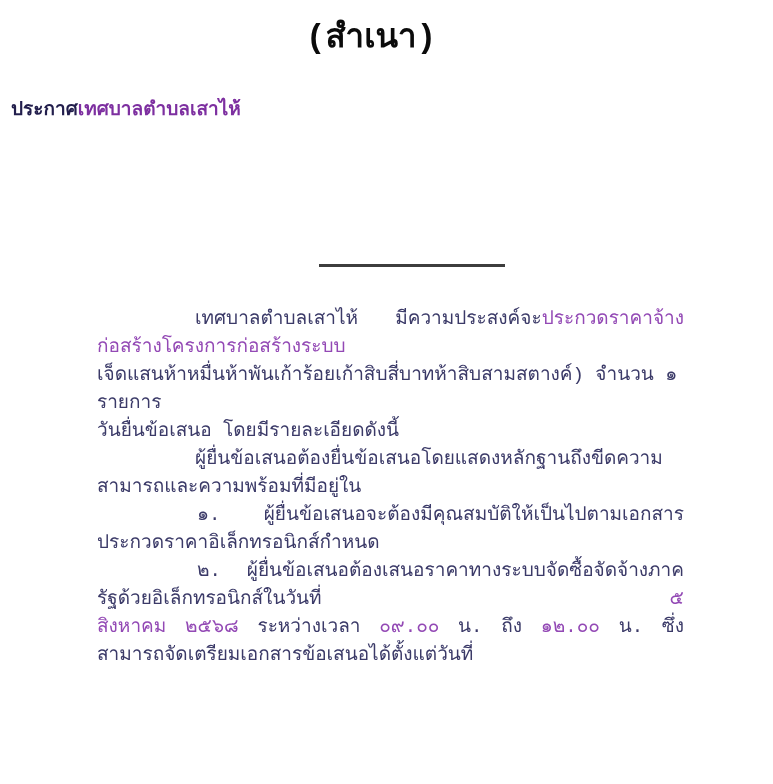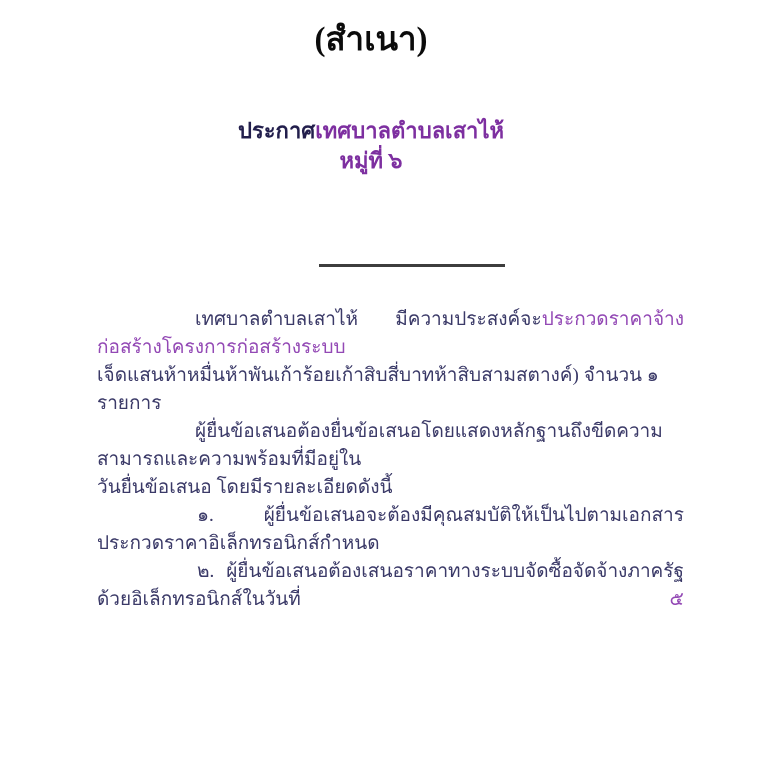--- a/index.html
+++ b/index.html
@@ -1,26 +1,26 @@
 <!DOCTYPE html>
 <html style="--c-bg: #ffffff; --c-title: #0b0b0b; --c-hdark: #221e4c; --c-haccent: #7d2fa0; --c-dark: #3b3a68; --c-accent: #9349b5; --c-div: #3d3d3d;"><head>
 <meta charset="utf-8">
 <style>
   html,body{margin:0;padding:0;background:#ffffff;}
   .page{
     position:relative;width:742px;height:784px;background:var(--c-bg,#fff);
-    font-family:Liberation Serif, serif;overflow:hidden;
+    font-family:Liberation Mono, monospace;overflow:hidden;
   }
   .copy-title{
     position:absolute;top:16px;left:0;width:100%;text-align:center;
     font-size:33px;line-height:46px;font-weight:bold;color:var(--c-title,#0b0b0b);
   }
   .heading{
-    position:absolute;top:116px;left:50%;transform:translateX(-50%);
-    width:720px;text-align:center;font-weight:bold;font-size:22px;line-height:29.5px;
+    position:absolute;top:96px;left:50%;transform:translateX(-50%);
+    width:720px;font-weight:bold;font-size:19px;line-height:29.5px;
   }
   .heading .dark{color:var(--c-hdark,#221e4c);}
   .heading .purple{color:var(--c-haccent,#7d2fa0);}
   .divider{
     position:absolute;top:264px;left:319px;width:186px;height:3px;
     background:var(--c-div,#3d3d3d);
   }
   .docbody{
     position:absolute;top:305px;left:97px;width:587px;
     font-size:19px;line-height:28px;
@@ -30,25 +30,25 @@
   .line{min-height:28px;}
   .line.just{text-align:justify;text-align-last:justify;}
 </style>
 </head>
 <body>
 
 <div class="page">
   <div class="copy-title">(สำเนา)</div>
   <div class="heading" id="heading">
       <div class="hline"><span class="dark">ประกาศ</span><span class="purple">เทศบาลตำบลเสาไห้</span></div>
-      <div class="hline"><span class="purple">หมู่ที่ ๖</span></div>
     </div>
   <div class="divider"></div>
   <div class="docbody" id="docbody">
       <div class="line just" style="text-indent: 98px;"><span class="dark">เทศบาลตำบลเสาไห้ มีความประสงค์จะ</span><span class="purple">ประกวดราคาจ้างก่อสร้างโครงการก่อสร้างระบบ</span></div>
       <div class="line"><span class="dark">เจ็ดแสนห้าหมื่นห้าพันเก้าร้อยเก้าสิบสี่บาทห้าสิบสามสตางค์) จำนวน ๑ รายการ</span></div>
+      <div class="line"><span class="dark">วันยื่นข้อเสนอ โดยมีรายละเอียดดังนี้</span></div>
       <div class="line just" style="text-indent: 98px;"><span class="dark">ผู้ยื่นข้อเสนอต้องยื่นข้อเสนอโดยแสดงหลักฐานถึงขีดความสามารถและความพร้อมที่มีอยู่ใน</span></div>
-      <div class="line"><span class="dark">วันยื่นข้อเสนอ โดยมีรายละเอียดดังนี้</span></div>
       <div class="line just" style="text-indent: 100px;"><span class="dark">๑. ผู้ยื่นข้อเสนอจะต้องมีคุณสมบัติให้เป็นไปตามเอกสารประกวดราคาอิเล็กทรอนิกส์กำหนด</span></div>
       <div class="line just" style="text-indent: 100px;"><span class="dark">๒. ผู้ยื่นข้อเสนอต้องเสนอราคาทางระบบจัดซื้อจัดจ้างภาครัฐด้วยอิเล็กทรอนิกส์ในวันที่ </span><span class="purple">๕</span></div>
+      <div class="line just"><span class="purple">สิงหาคม ๒๕๖๘</span><span class="dark"> ระหว่างเวลา </span><span class="purple">๐๙.๐๐</span><span class="dark"> น. ถึง </span><span class="purple">๑๒.๐๐</span><span class="dark"> น. ซึ่งสามารถจัดเตรียมเอกสารข้อเสนอได้ตั้งแต่วันที่</span></div>
       <div class="line"></div>
     </div>
 </div>
 
 </body></html>

